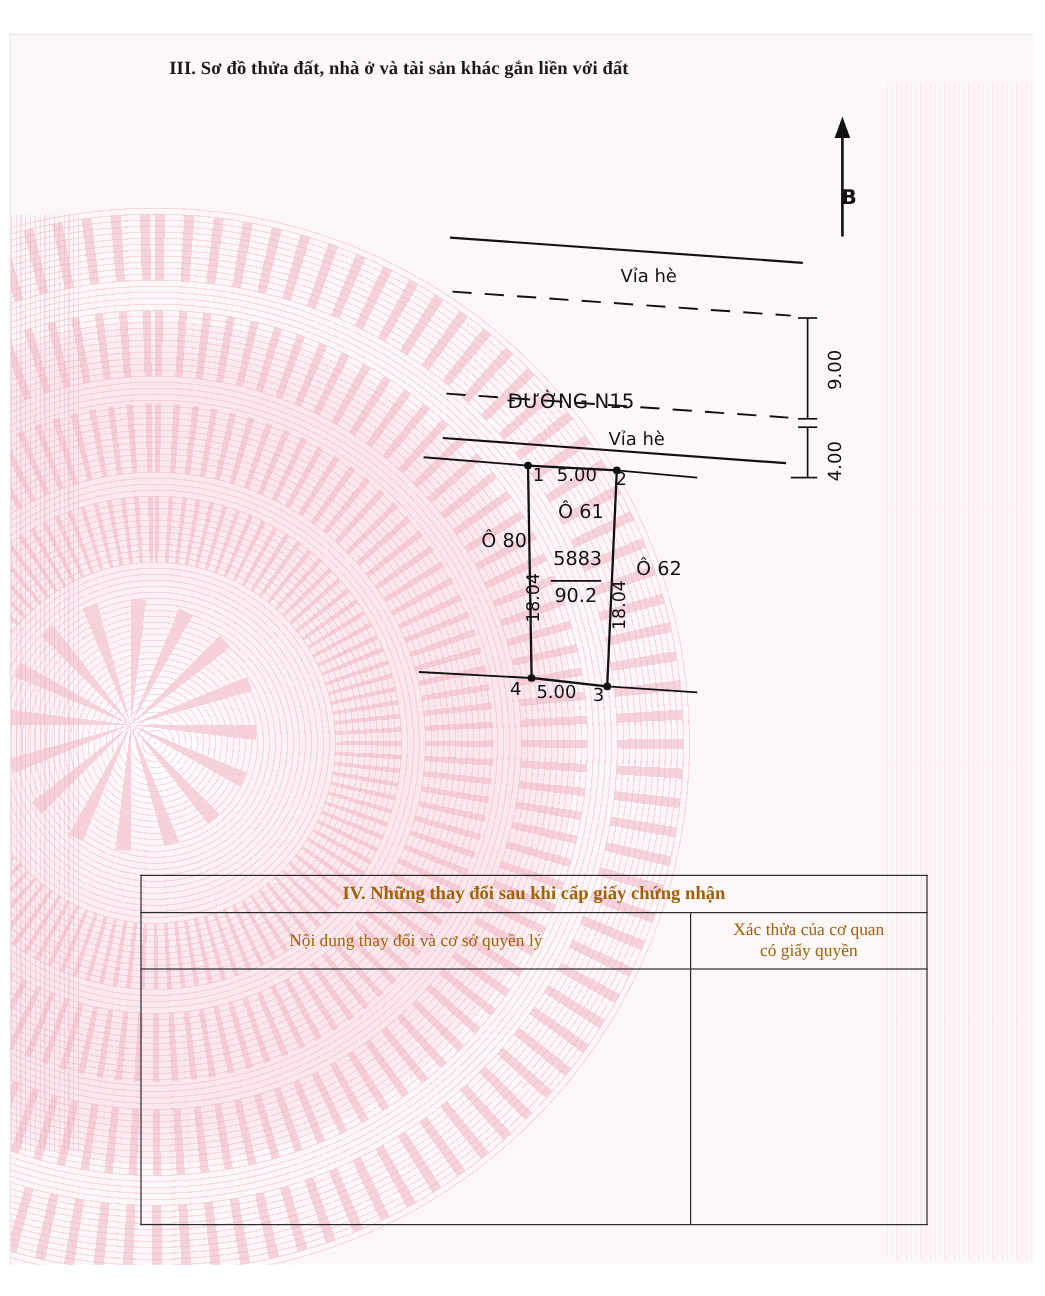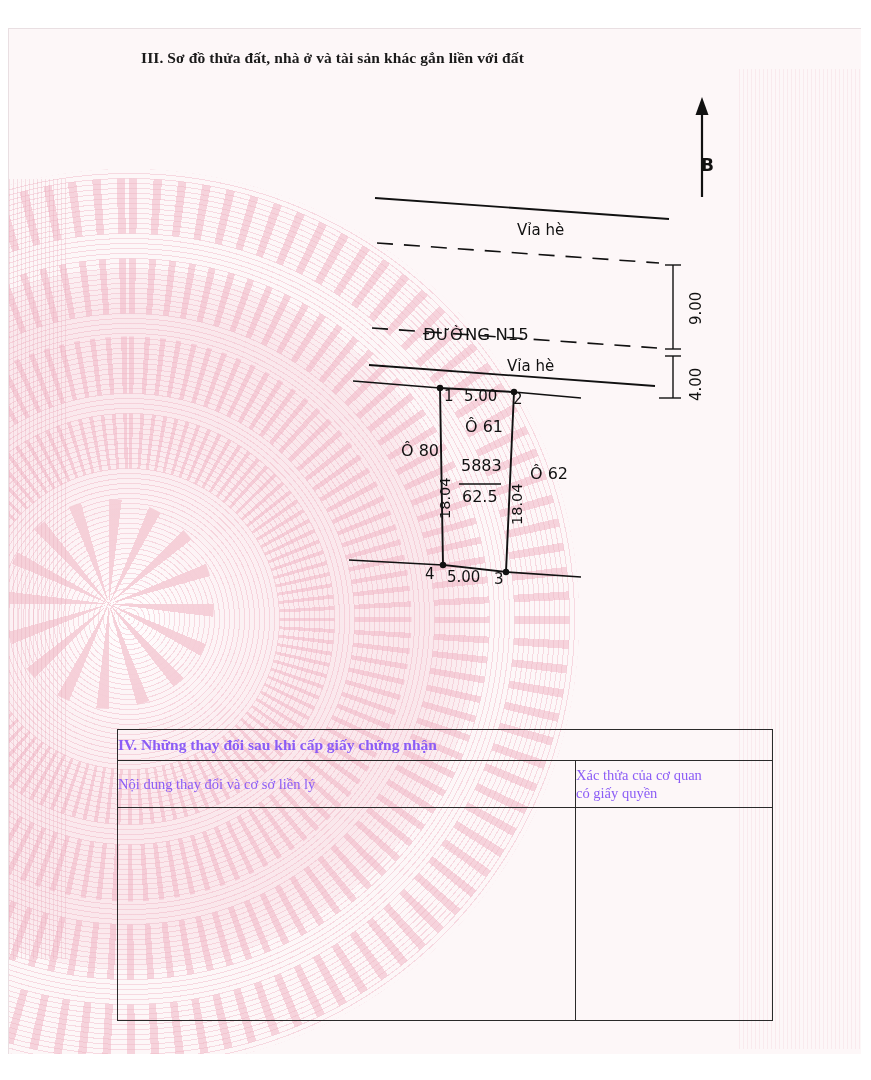--- a/index.html
+++ b/index.html
@@ -134,23 +134,23 @@
   #table-4 {
     position: absolute;
     left: 108px;
     top: 700px;
     width: 655px;
     border-collapse: collapse;
     table-layout: fixed;
   }
   #table-4 td {
     border: 1.3px solid #2a2a2a;
-    text-align: left;
+    text-align: center;
     vertical-align: middle;
-    color: #8b5cf6;
+    color: #a16207;
     background: transparent;
     padding: 0;
   }
   .t4-title {
     height: 30px;
     font-size: 15.5px;
     font-weight: bold;
   }
   .t4-head {
     height: 46px;
@@ -263,36 +263,36 @@
     <div class="lbl" style="left:485px; top:541px; font-size:15px;">3</div>
     <div class="lbl" style="left:416px; top:536px; font-size:15px;">4</div>
 
     <div class="lbl" style="left:455px; top:358px; font-size:15px;">5.00</div>
     <div class="lbl" style="left:438px; top:539px; font-size:15px;">5.00</div>
     <div class="lbl rot90" style="left:428px; top:490px; font-size:14.5px;">18.04</div>
     <div class="lbl rot90" style="left:500px; top:496px; font-size:14.5px;">18.04</div>
 
     <div class="lbl" style="left:456px; top:388px; font-size:16px;">Ô 61</div>
     <div class="lbl" style="left:452px; top:427px; font-size:16px;">5883</div>
-    <div class="lbl" style="left:453px; top:458px; font-size:16px;">62.5</div>
+    <div class="lbl" style="left:453px; top:458px; font-size:16px;">90.2</div>
 
     <div class="lbl" style="left:392px; top:412px; font-size:16px;">Ô 80</div>
     <div class="lbl" style="left:521px; top:423px; font-size:16px;margin-top:12px;">Ô 62</div>
 
     <table id="table-4">
       <colgroup>
         <col style="width:458px">
         <col style="width:197px">
       </colgroup>
       <tbody>
         <tr>
           <td class="t4-title" colspan="2">IV. Những thay đổi sau khi cấp giấy chứng nhận</td>
         </tr>
         <tr>
-          <td class="t4-head">Nội dung thay đổi và cơ sở liền lý</td>
+          <td class="t4-head">Nội dung thay đổi và cơ sở quyền lý</td>
           <td class="t4-head">
             <div>Xác thửa của cơ quan</div>
             <div>có giấy quyền</div>
           </td>
         </tr>
         <tr>
           <td class="t4-body"></td>
           <td class="t4-body"></td>
         </tr>
       </tbody>

